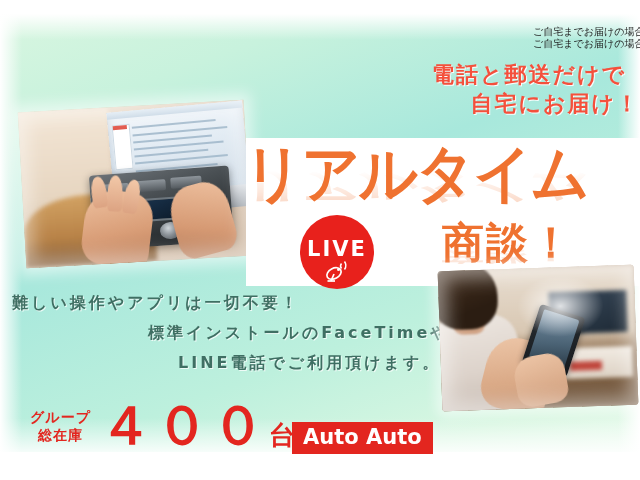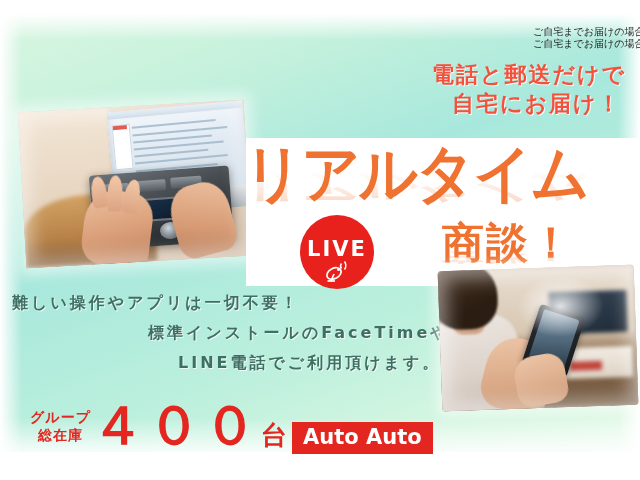--- a/index.html
+++ b/index.html
@@ -109,21 +109,21 @@
     top: 60px;
     width: 208px;
     color: #f4503c;
     font-weight: bold;
     font-size: 22px;
     line-height: 29px;
     letter-spacing: 2px;
     text-shadow: 1px 1px 0 rgba(255,255,255,0.9);
     white-space: nowrap;
   }
-  .redline .l2 { padding-left: 20px; }
+  .redline .l2 { padding-left: 20px; text-align: right; }
 
   
   .photo-laptop {
     position: absolute;
     left: 22px;
     top: 106px;
     width: 226px;
     height: 156px;
     transform: rotate(-3.2deg);
     overflow: hidden;
@@ -429,21 +429,21 @@
     display: flex;
     align-items: center;
   }
   .stock .label {
     color: #e3261f;
     font-size: 14px;
     font-weight: bold;
     line-height: 18px;
     letter-spacing: 1px;
     text-align: center;
-    margin-right: 0;
+    margin-right: 8px;
   }
   .stock .number {
     color: #e3261f;
     font-size: 54px;
     font-weight: bold;
     letter-spacing: 2px;
     line-height: 56px;
   }
   .stock .unit {
     color: #e3261f;

